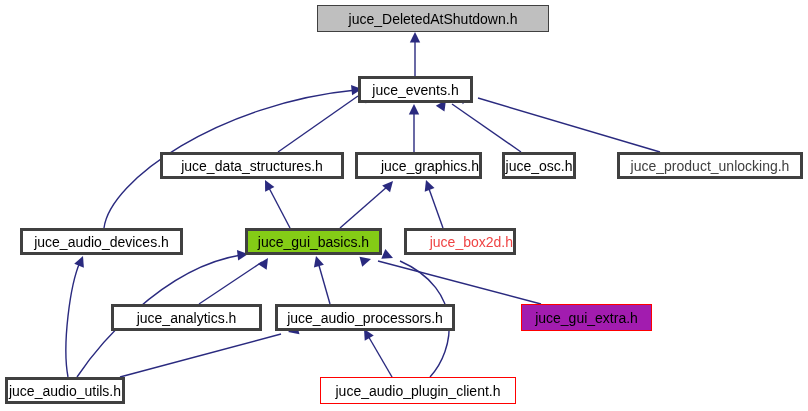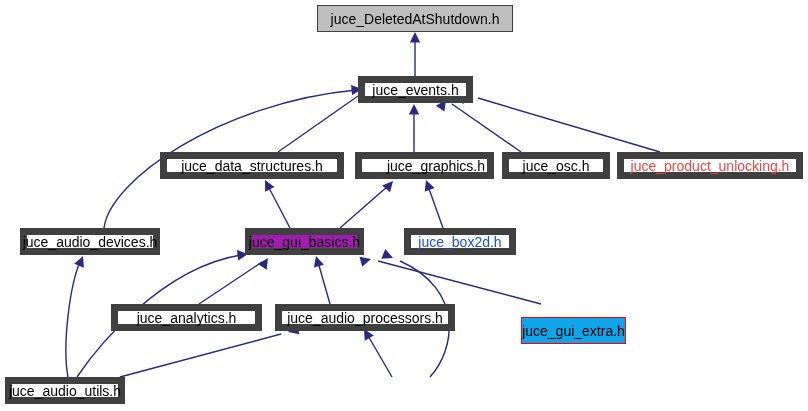--- a/index.html
+++ b/index.html
@@ -28,21 +28,21 @@
     position: absolute;
     box-sizing: border-box;
     display: flex;
     align-items: center;
     justify-content: center;
     font-size: 14px;
     line-height: 1;
     color: #000000;
     white-space: nowrap;
     background: #ffffff;
-    border: 7px solid #ef4444;
+    border: 3px solid #ef4444;
     height: 27px;
     z-index: 3;
   }
   .node.root {
     background: #bfbfbf;
     border: 1px solid #404040;
   }
   .node.highlight {
     border: 1px solid #ff0000;
   }
@@ -83,52 +83,55 @@
       <polygon points="0,0 -5.2,10.5 5.2,10.5" fill="#2a2a7f" transform="translate(248,254) rotate(83)"></polygon>
       <path d="M 68,377 C 62,345 70,285 80,262" fill="none" stroke="#2a2a7f" stroke-width="1.4"></path>
       <polygon points="0,0 -5.2,10.5 5.2,10.5" fill="#2a2a7f" transform="translate(83,256) rotate(22)"></polygon>
       <path d="M 120,377 L 281,334" fill="none" stroke="#2a2a7f" stroke-width="1.4"></path>
       <polygon points="0,0 -5.2,10.5 5.2,10.5" fill="#2a2a7f" transform="translate(288,332) rotate(255)"></polygon>
       <path d="M 392,377 L 367,334" fill="none" stroke="#2a2a7f" stroke-width="1.4"></path>
       <polygon points="0,0 -5.2,10.5 5.2,10.5" fill="#2a2a7f" transform="translate(364,329) rotate(330)"></polygon>
       <path d="M 430,377 C 455,350 465,290 400,261" fill="none" stroke="#2a2a7f" stroke-width="1.4"></path>
       <polygon points="0,0 -5.2,10.5 5.2,10.5" fill="#2a2a7f" transform="translate(393,258) rotate(113)"></polygon>
     </svg>
-<div class="node root" style="left: 317px; top: 5px; width: 196px; background: rgb(191, 191, 191); border-color: rgb(64, 64, 64); color: rgb(0, 0, 0);">
+<div class="node root" style="left: 317px; top: 5px; width: 232px; background: rgb(191, 191, 191); border-color: rgb(64, 64, 64); color: rgb(0, 0, 0);">
       <span class="node-label">juce_DeletedAtShutdown.h</span>
     </div>
     <div class="node" style="left: 358px; top: 76px; width: 115px; background: rgb(255, 255, 255); border-color: rgb(64, 64, 64); color: rgb(0, 0, 0);">
       <span class="node-label">juce_events.h</span>
     </div>
     <div class="node" style="left: 160px; top: 152px; width: 184px; background: rgb(255, 255, 255); border-color: rgb(64, 64, 64); color: rgb(0, 0, 0);">
       <span class="node-label">juce_data_structures.h</span>
     </div>
-    <div class="node" style="left: 355px; top: 152px; width: 139px; background: rgb(255, 255, 255); border-color: rgb(64, 64, 64); color: rgb(0, 0, 0); padding-left: 23px;">
+    <div class="node" style="left: 355px; top: 152px; width: 127px; background: rgb(255, 255, 255); border-color: rgb(64, 64, 64); color: rgb(0, 0, 0); padding-left: 23px;">
       <span class="node-label">juce_graphics.h</span>
     </div>
-    <div class="node" style="left: 502px; top: 152px; width: 108px; background: rgb(255, 255, 255); border-color: rgb(64, 64, 64); color: rgb(0, 0, 0);">
+    <div class="node" style="left: 502px; top: 152px; width: 74px; background: rgb(255, 255, 255); border-color: rgb(64, 64, 64); color: rgb(0, 0, 0);">
       <span class="node-label">juce_osc.h</span>
     </div>
-    <div class="node" style="left: 617px; top: 152px; width: 186px; background: rgb(255, 255, 255); border-color: rgb(64, 64, 64); color: #ef4444;">
+    <div class="node" style="left: 617px; top: 152px; width: 186px; background: rgb(255, 255, 255); border-color: rgb(64, 64, 64); color: #404040;">
       <span class="node-label">juce_product_unlocking.h</span>
     </div>
-    <div class="node" style="left: 20px; top: 228px; width: 140px; background: rgb(255, 255, 255); border-color: rgb(64, 64, 64); color: rgb(0, 0, 0);">
+    <div class="node" style="left: 20px; top: 228px; width: 163px; background: rgb(255, 255, 255); border-color: rgb(64, 64, 64); color: rgb(0, 0, 0);">
       <span class="node-label">juce_audio_devices.h</span>
     </div>
-    <div class="node" style="left: 245px; top: 228px; width: 119px; background: #a21caf; border-color: rgb(64, 64, 64); color: rgb(0, 0, 0);">
+    <div class="node" style="left: 245px; top: 228px; width: 137px; background: #84cc16; border-color: rgb(64, 64, 64); color: rgb(0, 0, 0);">
       <span class="node-label">juce_gui_basics.h</span>
     </div>
-    <div class="node" style="left: 404px; top: 228px; width: 112px; background: rgb(255, 255, 255); border-color: rgb(64, 64, 64); color: #1d4ed8;">
+    <div class="node" style="left: 404px; top: 228px; width: 112px; background: rgb(255, 255, 255); border-color: rgb(64, 64, 64); color: #ef4444; justify-content: flex-end;">
       <span class="node-label">juce_box2d.h</span>
     </div>
     <div class="node" style="left: 111px; top: 304px; width: 151px; background: rgb(255, 255, 255); border-color: rgb(64, 64, 64); color: rgb(0, 0, 0);">
       <span class="node-label">juce_analytics.h</span>
     </div>
     <div class="node" style="left: 275px; top: 304px; width: 180px; background: rgb(255, 255, 255); border-color: rgb(64, 64, 64); color: rgb(0, 0, 0);">
       <span class="node-label">juce_audio_processors.h</span>
     </div>
-    <div class="node highlight" style="left: 521px; top: 304px; width: 105px; background: #0ea5e9; border-color: rgb(255, 0, 0); color: rgb(0, 0, 0); margin-top: 13px;">
+    <div class="node highlight" style="left: 521px; top: 304px; width: 131px; background: #a21caf; border-color: rgb(255, 0, 0); color: rgb(0, 0, 0);">
       <span class="node-label">juce_gui_extra.h</span>
     </div>
     <div class="node" style="left: 5px; top: 377px; width: 120px; background: rgb(255, 255, 255); border-color: rgb(64, 64, 64); color: rgb(0, 0, 0);">
       <span class="node-label">juce_audio_utils.h</span>
     </div>
+    <div class="node highlight" style="left: 320px; top: 377px; width: 196px; background: rgb(255, 255, 255); border-color: rgb(255, 0, 0); color: rgb(0, 0, 0);">
+      <span class="node-label">juce_audio_plugin_client.h</span>
+    </div>
   </div>
 
 </body></html>

